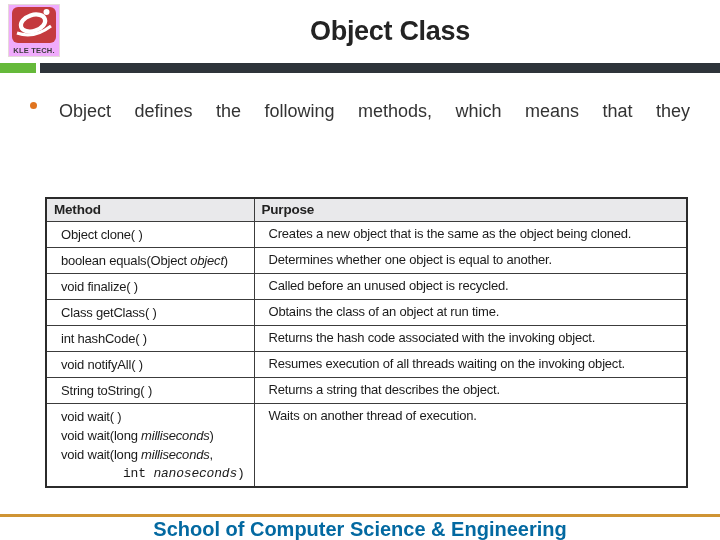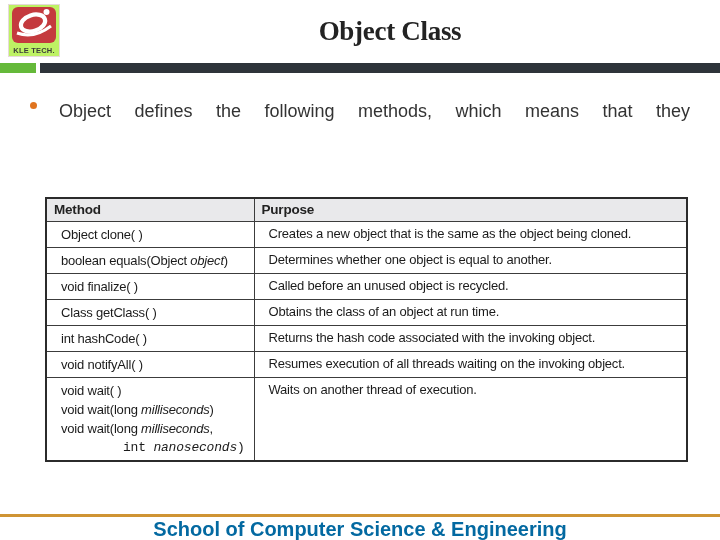--- a/index.html
+++ b/index.html
@@ -2,35 +2,35 @@
 <html style="--logo-red: #c43a3e; --green-bar: #65b93a; --dark-bar: #2e343a; --bullet-orange: #e0741f; --footer-gold: #cf9434; --table-header-bg: #e9e9eb;"><head>
 <meta charset="utf-8">
 <style>
   html,body{margin:0;padding:0;background:#fff;}
   .slide{
     position:relative;width:720px;height:540px;background:#ffffff;overflow:hidden;
     font-family:"Liberation Sans",sans-serif;
   }
   
   .logo-block{
-    position:absolute;left:8px;top:4px;width:52px;height:53px;background:#bef264;
+    position:absolute;left:8px;top:4px;width:52px;height:53px;background:#f0abfc;
     border:1px solid #e6dada;box-sizing:border-box;
     display:flex;flex-direction:column;align-items:center;padding-top:2px;
   }
   .logo-red{
     width:44px;height:36px;background:var(--logo-red,#c43a3e);border-radius:6px;
     display:flex;align-items:center;justify-content:center;
   }
   .logo-text{
     font-size:7.5px;font-weight:bold;color:#3a3a3a;margin-top:3px;letter-spacing:.2px;
     white-space:nowrap;
   }
   .page-title{
     position:absolute;left:60px;right:0;top:16px;text-align:center;
-    font-size:27px;font-weight:bold;color:#232323;letter-spacing:-.3px;font-family:Liberation Serif, serif;
+    font-size:27px;font-weight:bold;color:#232323;letter-spacing:-.3px;
   }
   .bar-green{position:absolute;left:0;top:63px;width:36px;height:10px;background:var(--green-bar,#65b93a);}
   .bar-dark{position:absolute;left:40px;right:0;top:63px;height:10px;background:var(--dark-bar,#2e343a);}
   
   .bullet-dot{
     position:absolute;left:30px;top:102px;width:7px;height:7px;border-radius:50%;
     background:var(--bullet-orange,#e0741f);
   }
   .bullet-text{
     position:absolute;left:59px;top:89px;width:631px;
@@ -135,20 +135,26 @@
           <td>Returns the hash code associated with the invoking object.</td>
         </tr>
         <tr>
           <td>
             <div><span>void notifyAll( )</span></div>
           </td>
           <td>Resumes execution of all threads waiting on the invoking object.</td>
         </tr>
         <tr>
           <td>
+            <div><span>String toString( )</span></div>
+          </td>
+          <td>Returns a string that describes the object.</td>
+        </tr>
+        <tr>
+          <td>
             <div><span>void wait( )</span></div>
             <div><span>void wait(long </span><i>milliseconds</i><span>)</span></div>
             <div><span>void wait(long </span><i>milliseconds</i><span>,</span></div>
             <div class="indent"><span>int </span><i>nanoseconds</i><span>)</span></div>
           </td>
           <td>Waits on another thread of execution.</td>
         </tr>
       </tbody>
   </table>
 

